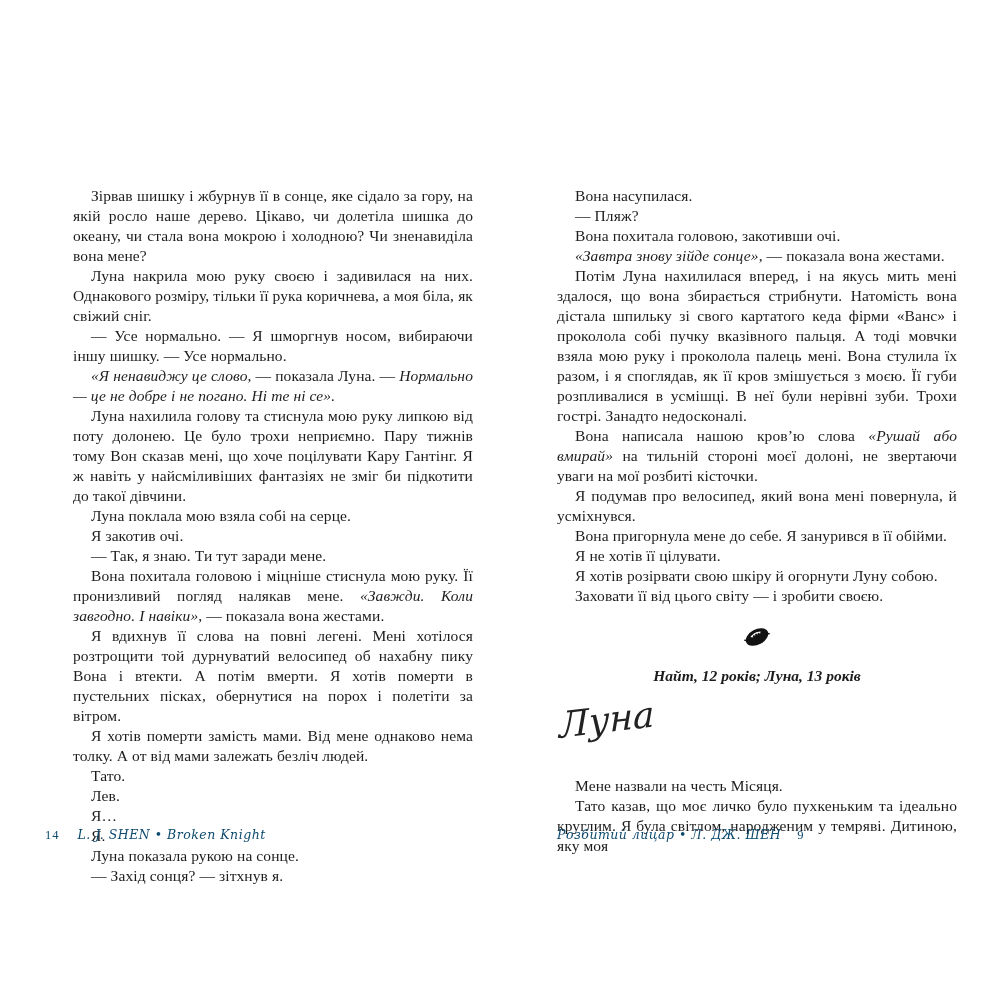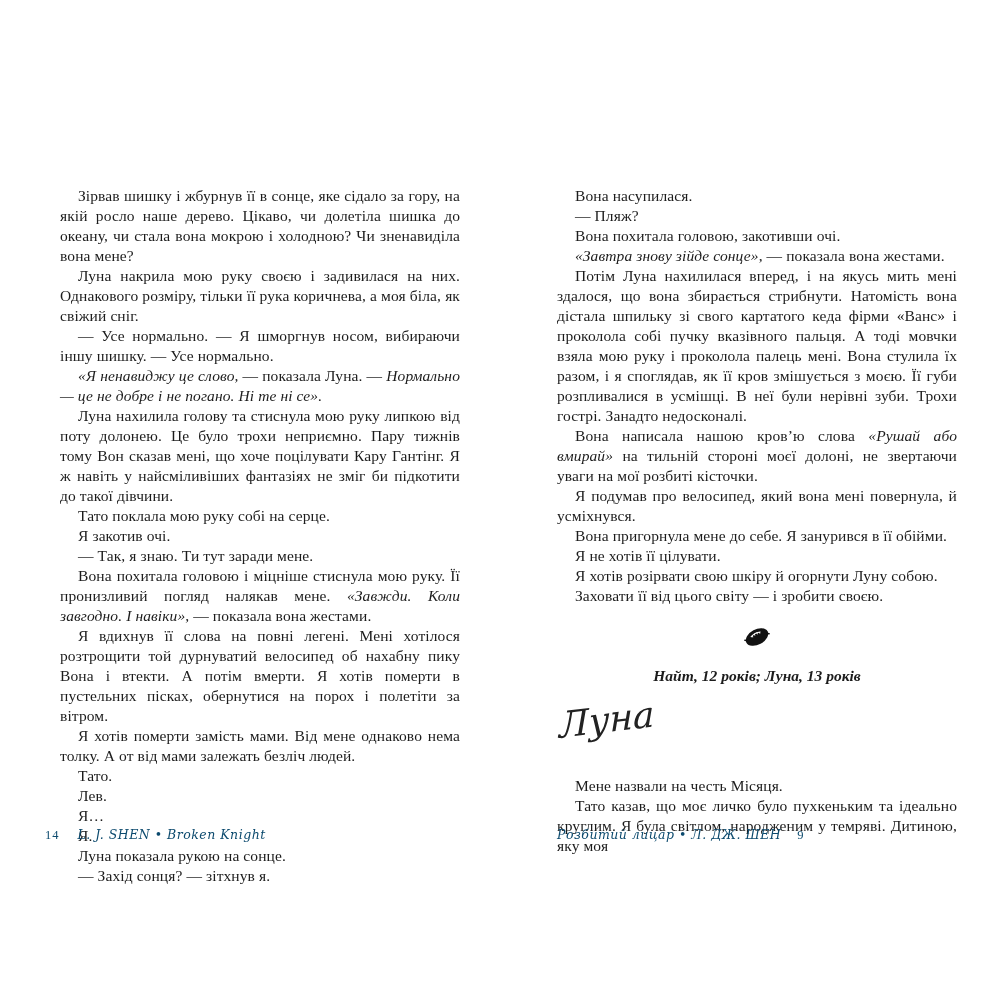--- a/index.html
+++ b/index.html
@@ -14,21 +14,21 @@
     background: #ffffff;
     overflow: hidden;
     font-family: "Liberation Serif", "DejaVu Serif", serif;
     color: #1c1c1c;
   }
   .page {
     position: absolute;
     top: 186px;
     width: 400px;
   }
-  #page-left { left: 60px; }
+  #page-left { left: 73px; }
   #page-right { left: 557px; }
 
   .para {
     margin: 0;
     font-size: 15.5px;
     line-height: 20px;
     text-align: justify;
     text-indent: 18px;
     letter-spacing: 0.1px;
   }
@@ -85,21 +85,21 @@
 
 <div id="spread">
 
   <div class="page" id="page-left">
     <div>
         <p class="para"><span>Зірвав шишку і жбурнув її в сонце, яке сідало за гору, на якій росло наше дерево. Цікаво, чи долетіла шишка до океану, чи стала вона мокрою і холодною? Чи зненавиділа вона мене?</span></p>
         <p class="para"><span>Луна накрила мою руку своєю і задивилася на них. Однакового розміру, тільки її рука коричнева, а моя біла, як свіжий сніг.</span></p>
         <p class="para"><span>— Усе нормально. — Я шморгнув носом, вибираючи іншу шишку. — Усе нормально.</span></p>
         <p class="para"><span class="it">«Я ненавиджу це слово, </span><span>— показала Луна. — </span><span class="it">Нормально — це не добре і не погано. Ні те ні се».</span></p>
         <p class="para"><span>Луна нахилила голову та стиснула мою руку липкою від поту долонею. Це було трохи неприємно. Пару тижнів тому Вон сказав мені, що хоче поцілувати Кару Гантінг. Я ж навіть у найсміливіших фантазіях не зміг би підкотити до такої дівчини.</span></p>
-        <p class="para"><span>Тато поклала мою руку собі на серце.</span></p>
+        <p class="para"><span>Луна поклала мою взяла собі на серце.</span></p>
         <p class="para"><span>Я закотив очі.</span></p>
         <p class="para"><span>— Так, я знаю. Ти тут заради мене.</span></p>
         <p class="para"><span>Вона похитала головою і міцніше стиснула мою руку. Її пронизливий погляд налякав мене. </span><span class="it">«Завжди. Коли завгодно. І навіки»</span><span>, — показала вона жестами.</span></p>
         <p class="para"><span>Я вдихнув її слова на повні легені. Мені хотілося розтрощити той дурнуватий велосипед об нахабну пику Вона і втекти. А потім вмерти. Я хотів померти в пустельних пісках, обернутися на порох і полетіти за вітром.</span></p>
         <p class="para"><span>Я хотів померти замість мами. Від мене однаково нема толку. А от від мами залежать безліч людей.</span></p>
         <p class="para"><span>Тато.</span></p>
         <p class="para"><span>Лев.</span></p>
         <p class="para"><span>Я…</span></p>
         <p class="para"><span>Я.</span></p>
         <p class="para"><span>Луна показала рукою на сонце.</span></p>

